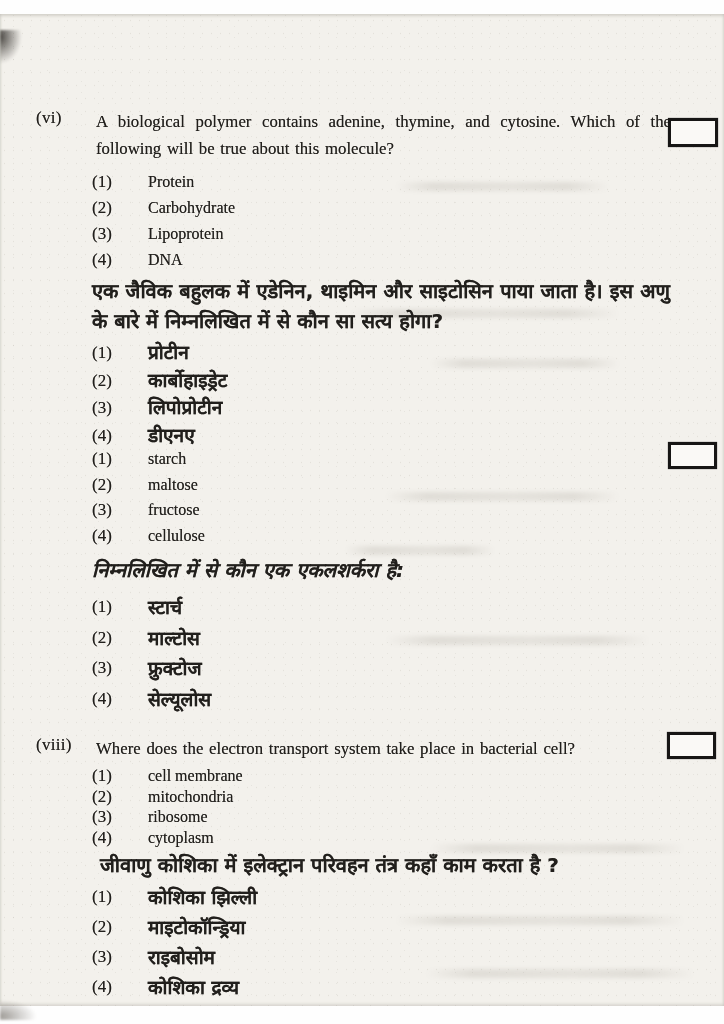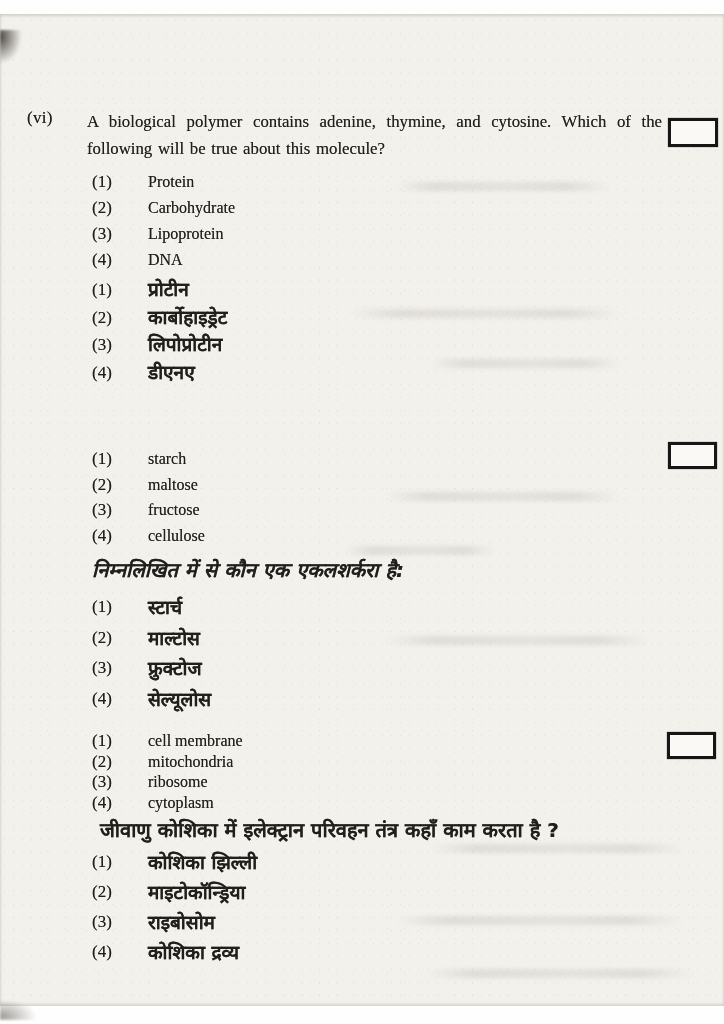--- a/index.html
+++ b/index.html
@@ -46,21 +46,21 @@
     position: absolute; height: 9px; opacity: 0.22; filter: blur(2.2px);
     background: linear-gradient(90deg, rgba(130,124,112,0) 0%, rgba(130,124,112,0.75) 18%, rgba(130,124,112,0.55) 55%, rgba(130,124,112,0.75) 80%, rgba(130,124,112,0) 100%);
     border-radius: 4px;
   }
   
   .question { position: absolute; left: 0; width: 724px; }
   #q-vi   { top: 104px; }
   #q-vii  { top: 438px; }
   #q-viii { top: 731px; }
 
-  .q-row { display: flex; padding-left: 27px; }
+  .q-row { display: flex; padding-left: 36px; }
   .q-num {
     width: 56px; flex-shrink: 0;
     font-size: 17px; line-height: 27px;
     letter-spacing: 0.3px;
   }
   .q-text-en {
     margin: 4px; width: 575px;
     font-size: 16.8px; line-height: 27px;
     text-align: justify;
     word-spacing: 1.5px;
@@ -149,20 +149,21 @@
       </li>
       <li class="option">
         <span class="opt-num">(3)</span>
         <span class="opt-label">Lipoprotein</span>
       </li>
       <li class="option">
         <span class="opt-num">(4)</span>
         <span class="opt-label">DNA</span>
       </li>
     </ul>
+    <p class="q-text-hi">एक जैविक बहुलक में एडेनिन, थाइमिन और साइटोसिन पाया जाता है। इस अणु के बारे में निम्नलिखित में से कौन सा सत्य होगा?</p>
     <ul class="options options-hi">
       <li class="option">
         <span class="opt-num">(1)</span>
         <span class="opt-label">प्रोटीन</span>
       </li>
       <li class="option">
         <span class="opt-num">(2)</span>
         <span class="opt-label">कार्बोहाइड्रेट</span>
       </li>
       <li class="option">
@@ -210,20 +211,24 @@
         <span class="opt-label">फ्रुक्टोज</span>
       </li>
       <li class="option">
         <span class="opt-num">(4)</span>
         <span class="opt-label">सेल्यूलोस</span>
       </li>
     </ul>
   </section>
 
   <section class="question ink" id="q-viii">
+    <div class="q-row">
+      <span class="q-num">(viii)</span>
+      <p class="q-text-en">Where does the electron transport system take place in bacterial cell?</p>
+    </div>
     <ul class="options options-en">
       <li class="option">
         <span class="opt-num">(1)</span>
         <span class="opt-label">cell membrane</span>
       </li>
       <li class="option">
         <span class="opt-num">(2)</span>
         <span class="opt-label">mitochondria</span>
       </li>
       <li class="option">

